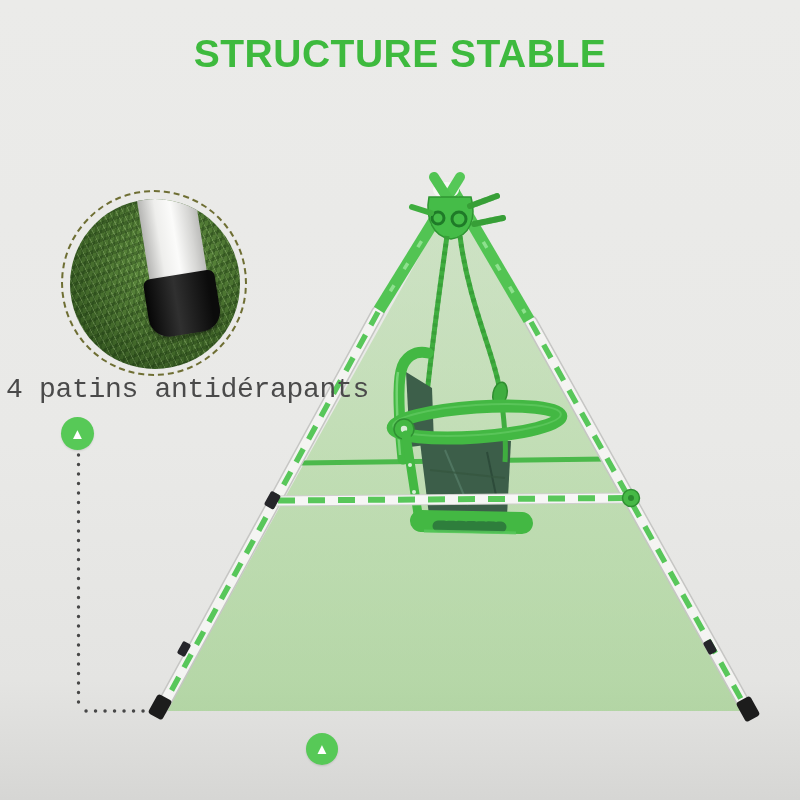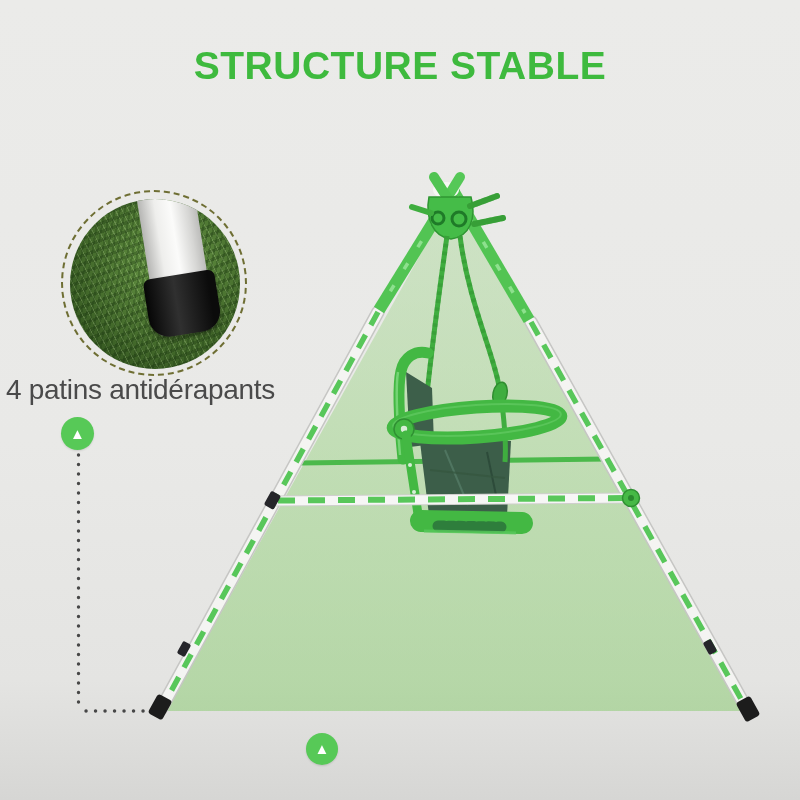--- a/index.html
+++ b/index.html
@@ -3,21 +3,21 @@
 <meta charset="utf-8">
 <style>
   html,body{margin:0;padding:0;}
   body{
     width:800px;height:800px;overflow:hidden;position:relative;
     font-family:"Liberation Sans", sans-serif;
     background:linear-gradient(180deg,#ebebe9 0%,#e9e9e7 55%,#e4e4e2 85%,#d6d6d4 100%);
   }
   .stage{position:absolute;inset:0;}
   .title{
-    position:absolute;top:44px;left:0;width:800px;margin:0;
+    position:absolute;top:32px;left:0;width:800px;margin:0;
     text-align:center;font-size:39px;font-weight:bold;letter-spacing:.5px;
     color:#3eba3e;
   }
   
   .inset-ring{
     position:absolute;left:61px;top:190px;width:186px;height:186px;
     border:2px dashed #6e6e33;border-radius:50%;box-sizing:border-box;
   }
   .inset-photo{
     position:absolute;left:70px;top:199px;width:170px;height:170px;
@@ -36,21 +36,21 @@
     border-radius:0 0 6px 6px;
   }
   .tube-cap{
     position:absolute;bottom:-2px;left:-7px;width:72px;height:60px;
     background:linear-gradient(90deg,#060606 0%,#303030 42%,#0b0b0b 90%);
     border-radius:7px 7px 20px 20px;
     box-shadow:0 3px 4px rgba(0,0,0,.35);
   }
   .pads-label{
     position:absolute;left:6px;top:374px;width:320px;
-    font-size:28px;color:#4a4a4a;letter-spacing:-.3px;white-space:nowrap;
+    font-size:28px;color:#4a4a4a;letter-spacing:-.3px;white-space:nowrap;font-family:Liberation Mono, monospace;
   }
   .marker{
     position:absolute;width:33px;height:33px;border-radius:50%;
     background:#57c957;color:#ffffff;text-align:center;
     font-size:15px;line-height:33px;
     box-shadow:0 1px 2px rgba(0,0,0,.12);
   }
   .marker-pads{left:61px;top:417px;}
   .caption{
     position:absolute;left:306px;top:733px;display:flex;align-items:center;gap:5px;

